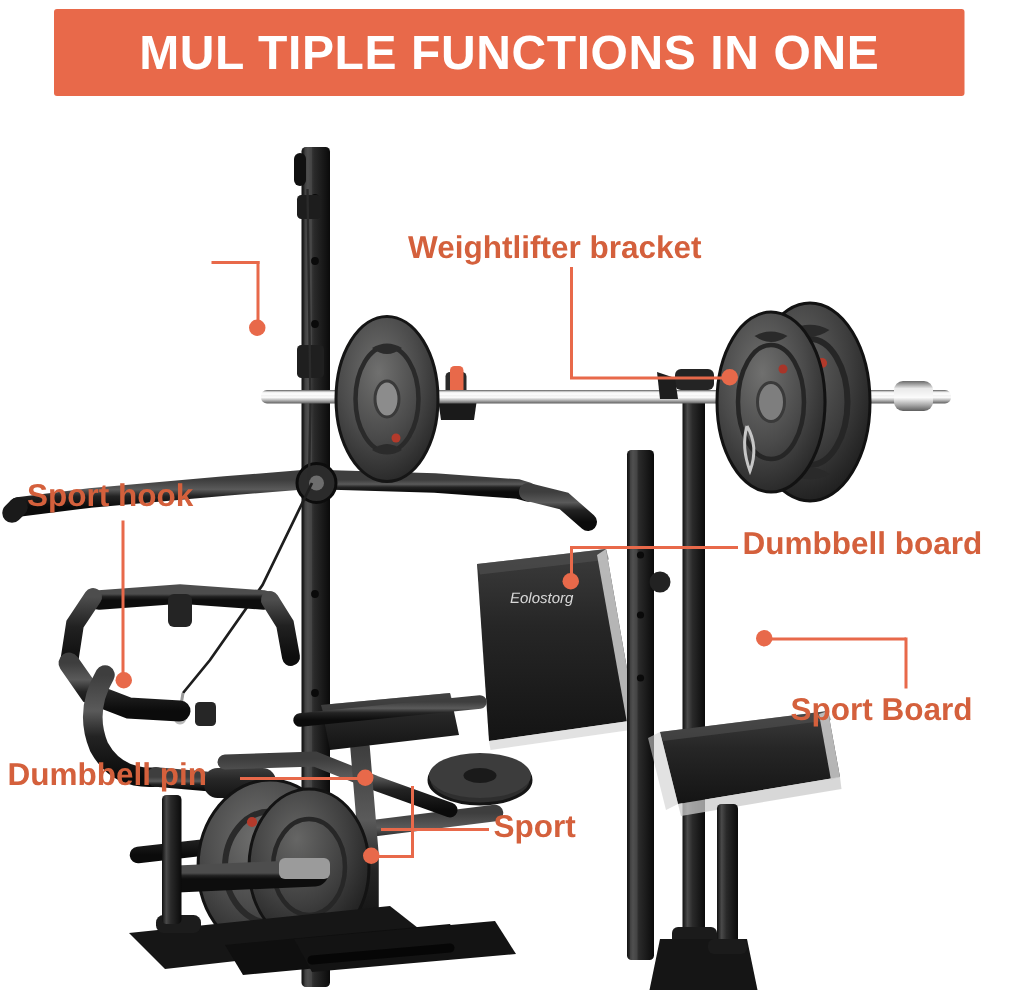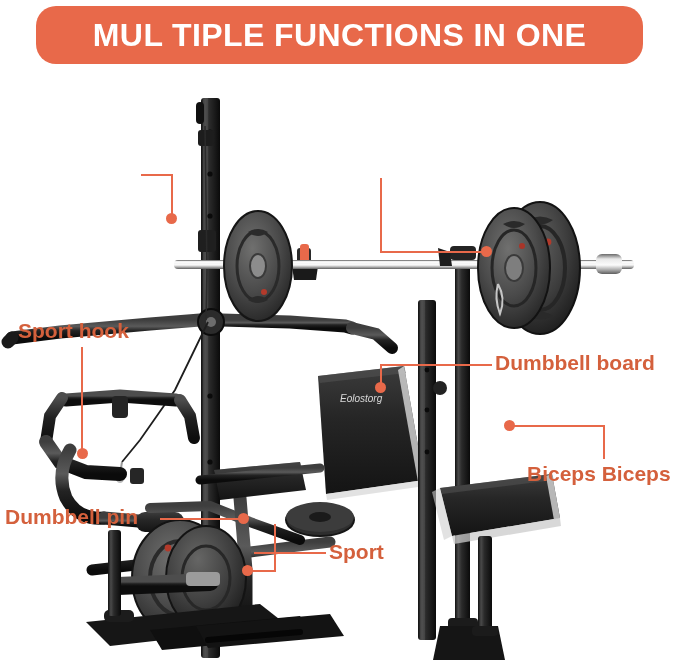--- a/index.html
+++ b/index.html
@@ -17,21 +17,21 @@
   }
 
   
   .banner {
     position: absolute;
     left: 36px;
     top: 6px;
     width: 607px;
     height: 58px;
     background: #e8694a;
-    border-radius: 20px;
+    border-radius: 2px;
     display: flex;
     align-items: center;
     justify-content: center;
   }
   .banner-text {
     color: #ffffff;
     font-size: 32px;
     font-weight: bold;
     letter-spacing: 0.4px;
     white-space: nowrap;
@@ -268,34 +268,35 @@
 
       <rect x="450" y="176" width="26" height="14" rx="4" fill="#242424"></rect>
       <path d="M450 182 L438 178 L440 196 L452 196 Z" fill="#1d1d1d"></path>
     </svg>
   </div>
 
   <div class="lead lead-h" style="left:141px; top:174px; width:32px;"></div>
   <div class="lead lead-v" style="left:171px; top:174px; height:44px;"></div>
   <div class="dot" style="left:166px; top:213px;"></div>
 
+  <div class="callout" style="left:272px; top:155px;">Weightlifter bracket</div>
   <div class="lead lead-v" style="left:380px; top:178px; height:74px;"></div>
   <div class="lead lead-h" style="left:380px; top:251px; width:105px;"></div>
   <div class="dot" style="left:481px; top:246px;"></div>
 
   <div class="callout" style="left:18px; top:320px;">Sport hook</div>
   <div class="lead lead-v" style="left:81px; top:347px; height:105px;"></div>
   <div class="dot" style="left:77px; top:448px;"></div>
 
   <div class="callout" style="left:495px; top:352px;">Dumbbell board</div>
   <div class="lead lead-h" style="left:380px; top:364px; width:112px;"></div>
   <div class="lead lead-v" style="left:380px; top:364px; height:22px;"></div>
   <div class="dot" style="left:375px; top:382px;"></div>
 
-  <div class="callout" style="left:527px; top:463px;">Biceps Biceps</div>
+  <div class="callout" style="left:527px; top:463px;">Sport Board</div>
   <div class="lead lead-v" style="left:603px; top:425px; height:34px;"></div>
   <div class="lead lead-h" style="left:512px; top:425px; width:92px;"></div>
   <div class="dot" style="left:504px; top:420px;"></div>
 
   <div class="callout" style="left:5px; top:506px;">Dumbbell pin</div>
   <div class="lead lead-h" style="left:160px; top:518px; width:86px;"></div>
   <div class="dot" style="left:238px; top:513px;"></div>
 
   <div class="callout" style="left:329px; top:541px;">Sport</div>
   <div class="lead lead-h" style="left:254px; top:552px; width:72px;"></div>

